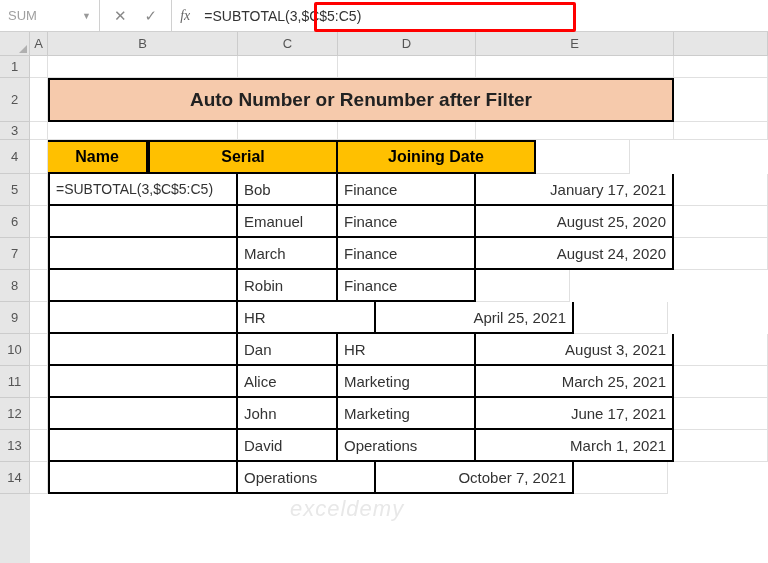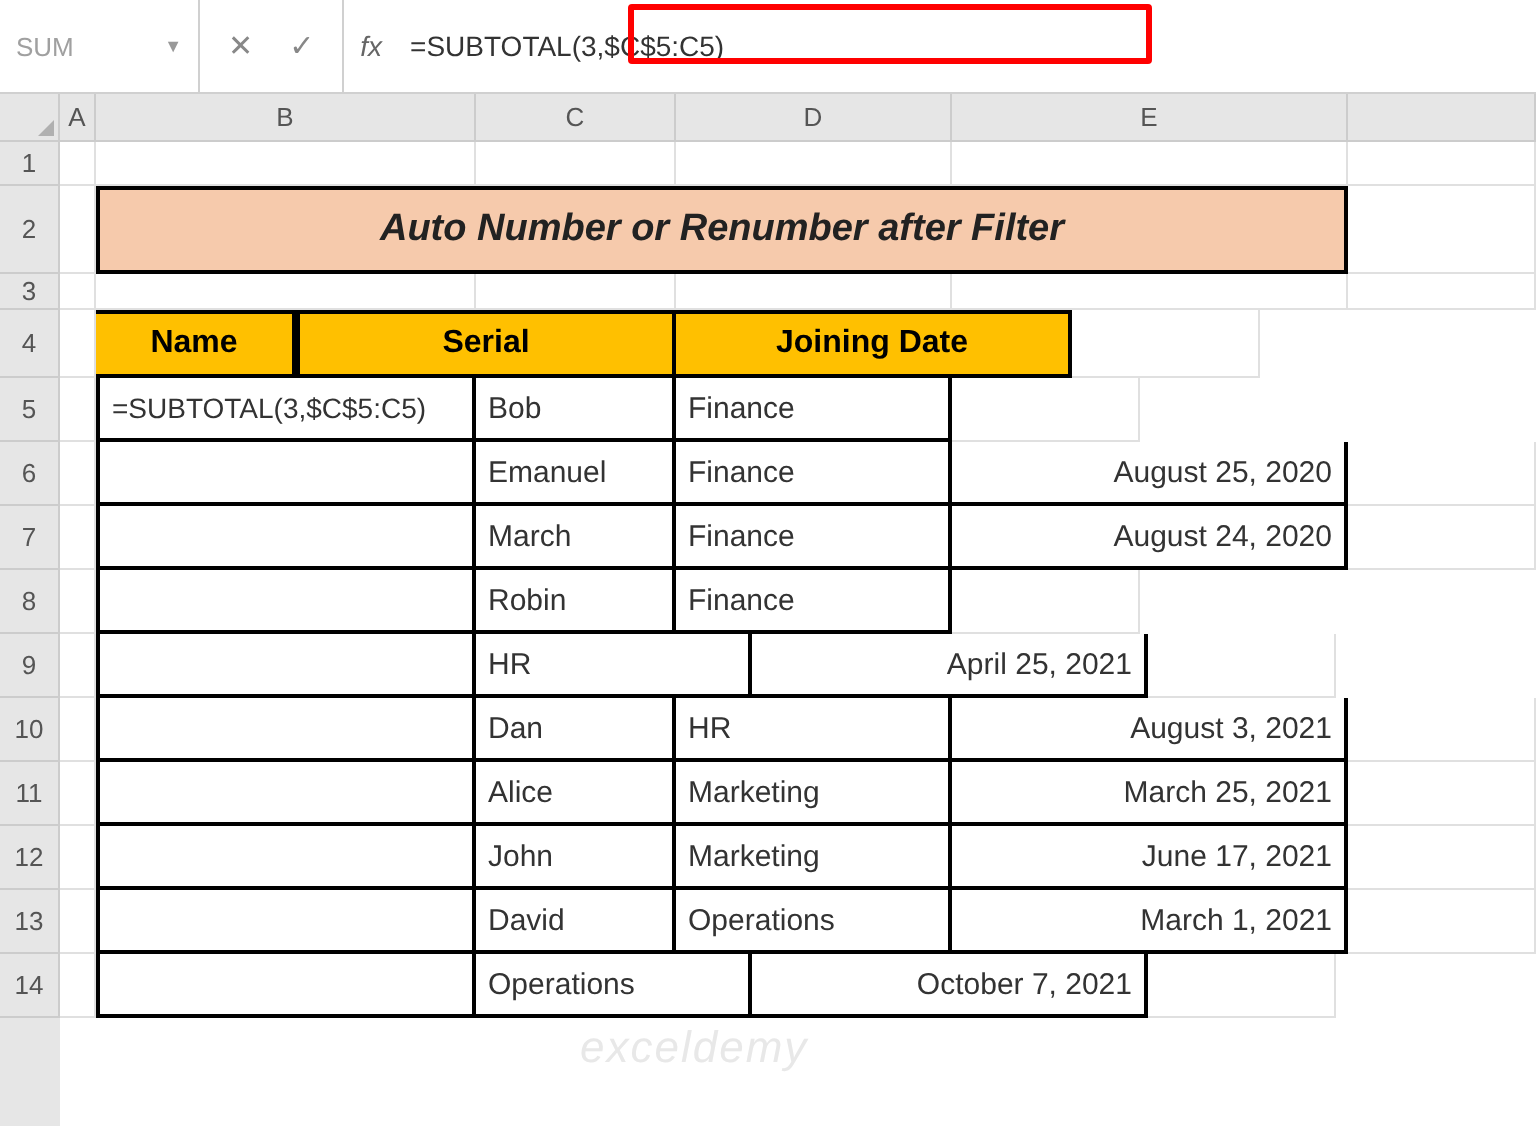--- a/index.html
+++ b/index.html
@@ -9,21 +9,21 @@
     font-size: 14px;
     background: #fff;
     width: 768px;
     height: 563px;
     overflow: hidden;
     position: relative;
   }
   .formula-bar {
     display: flex;
     align-items: center;
-    height: 47px;
+    height: 32px;
     border-bottom: 1px solid #d0d0d0;
     background: #fff;
   }
   .name-box {
     width: 100px;
     padding: 0 8px;
     font-size: 13px;
     color: #a0a0a0;
     border-right: 1px solid #d0d0d0;
     height: 100%;
@@ -40,21 +40,21 @@
     align-items: center;
     gap: 18px;
     padding: 0 14px;
     color: #888;
     border-right: 1px solid #d0d0d0;
     height: 100%;
   }
   .fb-buttons span { font-size: 15px; }
   .fx-label {
     font-style: italic;
-    font-family: Liberation Sans, sans-serif;
+    font-family: Liberation Serif, serif;
     font-size: 14px;
     padding: 0 8px;
     color: #666;
   }
   .formula-input {
     flex: 1;
     padding: 0 6px;
     font-size: 14px;
     color: #333;
     height: 100%;
@@ -152,21 +152,20 @@
     background: #f6caac;
     font-size: 19px;
     font-weight: bold;
     color: #222;
     border: 2px solid #000;
     display: flex;
     align-items: center;
     justify-content: center;
     width: 626px;
     margin-left: 0;
-    font-style: italic;
   }
   .spacer-left {
     width: 18px;
     height: 100%;
     border-right: 1px solid #e0e0e0;
     border-bottom: 1px solid #e0e0e0;
   }
   
   .hdr {
     background: #ffc000;
@@ -288,20 +287,21 @@
           <div class="cell cB hdr first">Serial</div>
           <div class="cell cE hdr">Joining Date</div>
           <div class="cell cF"></div>
         </div>
 
         <div class="grid-row rd">
           <div class="cell cA"></div>
           <div class="cell cB dc first editing">=SUBTOTAL(3,$C$5:C5)</div>
           <div class="cell cC dc">Bob</div>
           <div class="cell cD dc">Finance</div>
+          <div class="cell cE dc right">January 17, 2021</div>
           <div class="cell cF"></div>
         </div>
 
         <div class="grid-row rd">
           <div class="cell cA"></div>
           <div class="cell cB dc first"></div>
           <div class="cell cC dc">Emanuel</div>
           <div class="cell cD dc">Finance</div>
           <div class="cell cE dc right">August 25, 2020</div>
           <div class="cell cF"></div>

